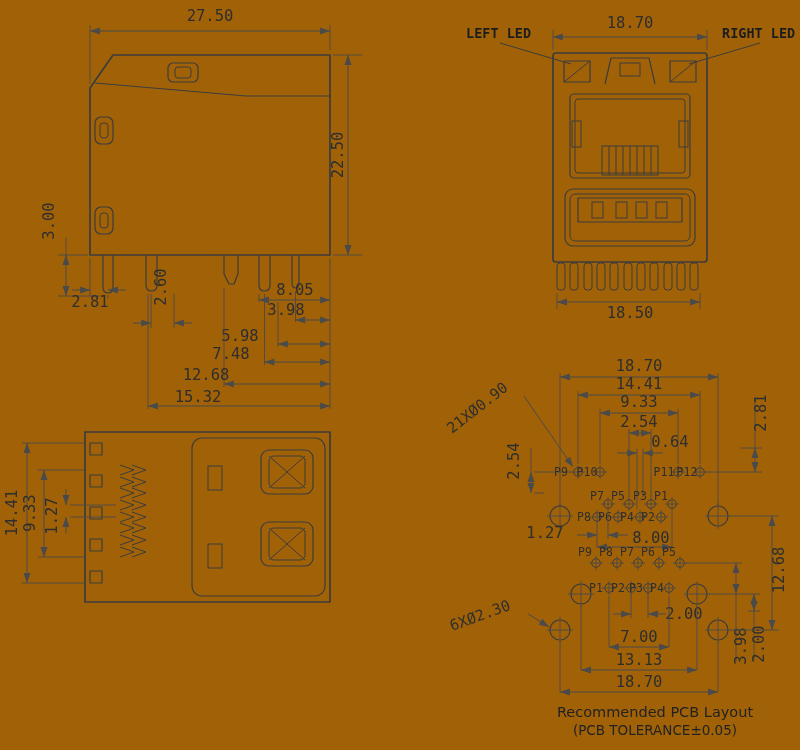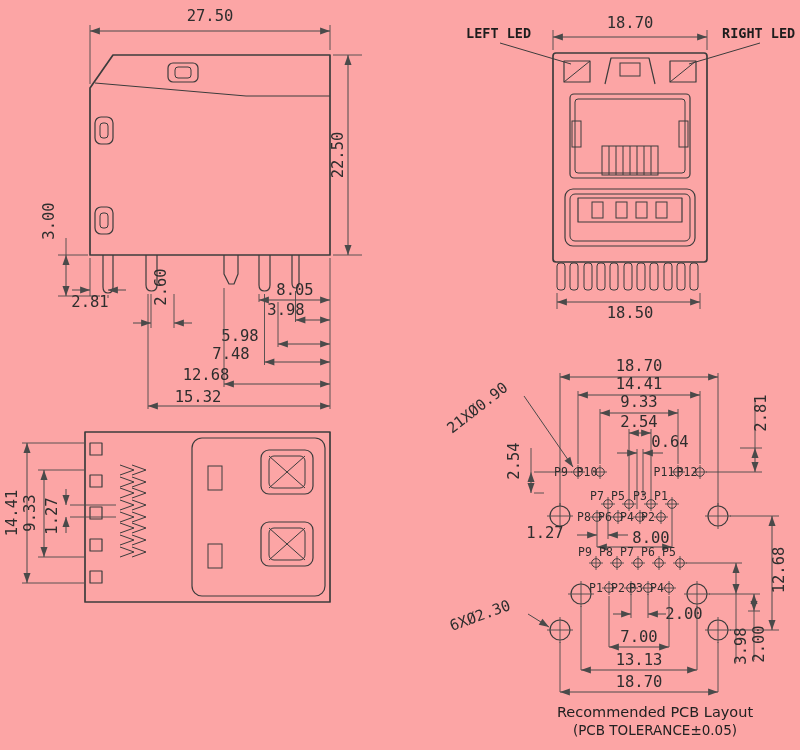--- a/index.html
+++ b/index.html
@@ -1,16 +1,16 @@
 <!DOCTYPE html>
 <html><head>
 <meta charset="utf-8">
 <style>
   html,body{margin:0;padding:0;background:#ffffff;}
-  .stage{width:800px;height:750px;position:relative;background:#fca5a5;}
+  .stage{width:800px;height:750px;position:relative;background:#a16207;}
   svg{display:block;}
   .b {fill:none;stroke:#3c3c3c;stroke-width:1.7;stroke-linejoin:round;}
   .m {fill:none;stroke:#3c3c3c;stroke-width:1.2;stroke-linejoin:round;}
   .t {fill:none;stroke:#3c3c3c;stroke-width:1;}
   .e {stroke:#4a4a4a;stroke-width:0.9;fill:none;}
   .d {stroke:#4a4a4a;stroke-width:1;fill:none;marker-start:url(#ar);marker-end:url(#ar);}
   .da{stroke:#4a4a4a;stroke-width:1;fill:none;marker-end:url(#ar);}
   .dt{font-family:"DejaVu Sans Mono",monospace;font-size:15.5px;fill:#2e2e2e;text-anchor:middle;}
   .dts{font-family:"DejaVu Sans Mono",monospace;font-size:15px;fill:#2e2e2e;text-anchor:start;}
   .pt{font-family:"DejaVu Sans Mono",monospace;font-size:11.5px;fill:#2e2e2e;text-anchor:middle;}

